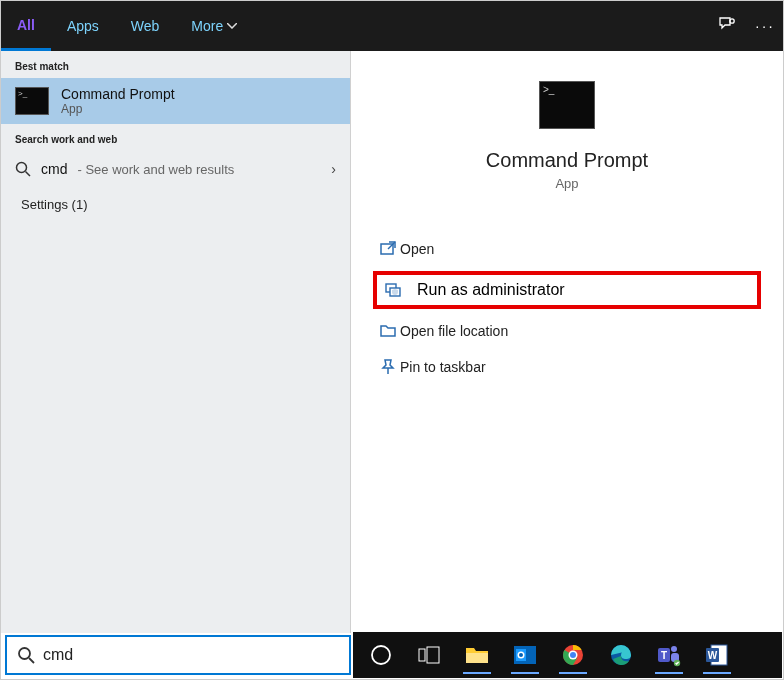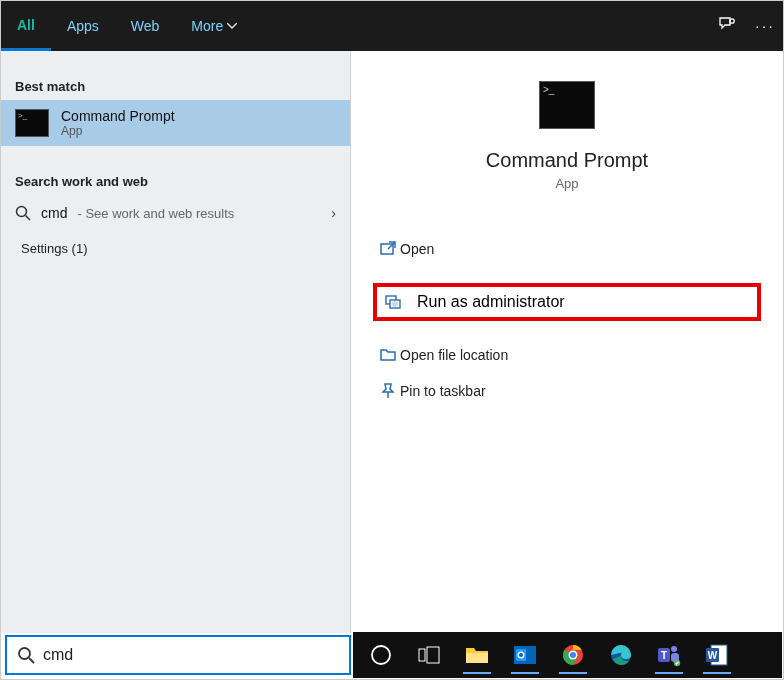--- a/index.html
+++ b/index.html
@@ -3,30 +3,30 @@
 <meta charset="utf-8">
 <style>
   * { margin: 0; padding: 0; box-sizing: border-box; font-family: "Segoe UI", sans-serif; }
   body { width: 784px; height: 680px; background: #fff; overflow: hidden; }
 
   .container { width: 784px; height: 680px; position: relative; border: 1px solid #ccc; }
 
   
   .tabs { height: 50px; background: #1b1b1b; display: flex; align-items: stretch; color: #fff; font-size: 14px; position: relative; }
   .tab { padding: 0 16px; display: flex; align-items: center; cursor: pointer; color: #7dd3fc; }
-  .tab.active { color: #14b8a6; border-bottom: 3px solid #0078d4; font-weight: 600; }
+  .tab.active { color: #8b5cf6; border-bottom: 3px solid #0078d4; font-weight: 600; }
   .tab svg { margin-left: 4px; }
   .tabs-right { position: absolute; right: 8px; top: 0; height: 100%; display: flex; align-items: center; gap: 18px; }
   .tabs-right .ico { color: #fff; cursor: pointer; }
 
   .body { display: flex; height: 582px; }
 
   
   .left { width: 350px; background: #eceef0; border-right: 1px solid #d0d0d0; }
-  .section-title { font-size: 13px; font-weight: 600; padding: 28px 14px 6px; color: #222; }
+  .section-title { font-size: 10px; font-weight: 600; padding: 10px 14px 6px; color: #222; }
   .result { display: flex; align-items: center; padding: 8px 14px; gap: 12px; position: relative; }
   .result.selected { background: #a8cbe8; }
   .cmd-icon { width: 34px; height: 28px; background: #0a0a0a; border: 1px solid #555; position: relative; }
   .cmd-icon::before { content: ">_"; color: #ccc; font-size: 8px; position: absolute; top: 1px; left: 2px; }
   .result-text .title { font-size: 14px; color: #111; }
   .result-text .sub { font-size: 12px; color: #555; }
   .web-row { display:flex; align-items:center; padding:10px 14px; gap:10px; position:relative; }
   .chev { position:absolute; right:14px; color:#444; font-size:14px; }
   .settings-row { padding:10px 20px; font-size:13px; color:#222; }
 
@@ -35,21 +35,21 @@
   .preview { display:flex; flex-direction:column; align-items:center; }
   .preview .big-icon { width: 56px; height: 48px; background:#0a0a0a; border:1px solid #555; position:relative; }
   .preview .big-icon::before { content:">_"; color:#ccc; font-size:10px; position:absolute; top:2px; left:3px; }
   .preview h2 { font-weight: 400; font-size: 20px; margin-top: 20px; color:#222; }
   .preview .subtype { font-size: 13px; color: #666; margin-top: 4px; }
 
   .actions { margin-top: 40px; }
   .action { display:flex; align-items:center; gap:3px; padding:9px 28px; font-size:14px; color:#222; cursor:pointer; }
   .action svg { flex-shrink:0; }
 
-  .hl-wrap { margin: 16px 22px; border: 4px solid #e60000; display:flex; align-items:center; gap:14px; padding: 6px 6px; }
+  .hl-wrap { margin: 4px 22px; border: 4px solid #e60000; display:flex; align-items:center; gap:14px; padding: 6px 6px; }
 
   
   .search-bar { position:absolute; left:4px; bottom:4px; width: 346px; height: 40px; border: 2px solid #0078d4; background:#fff; display:flex; align-items:center; padding:0 10px; gap:8px; }
   .search-bar input { border:none; outline:none; font-size:16px; flex:1; color:#222; }
 
   .taskbar { position:absolute; left:352px; right:1px; bottom:1px; height:46px; background:#101010; display:flex; align-items:center; padding:0 6px; gap:4px; }
   .task { width:44px; height:40px; display:flex; align-items:center; justify-content:center; cursor:pointer; position:relative; }
   .task .bar { position:absolute; bottom:1px; left:8px; right:8px; height:2px; }
 
 </style>

